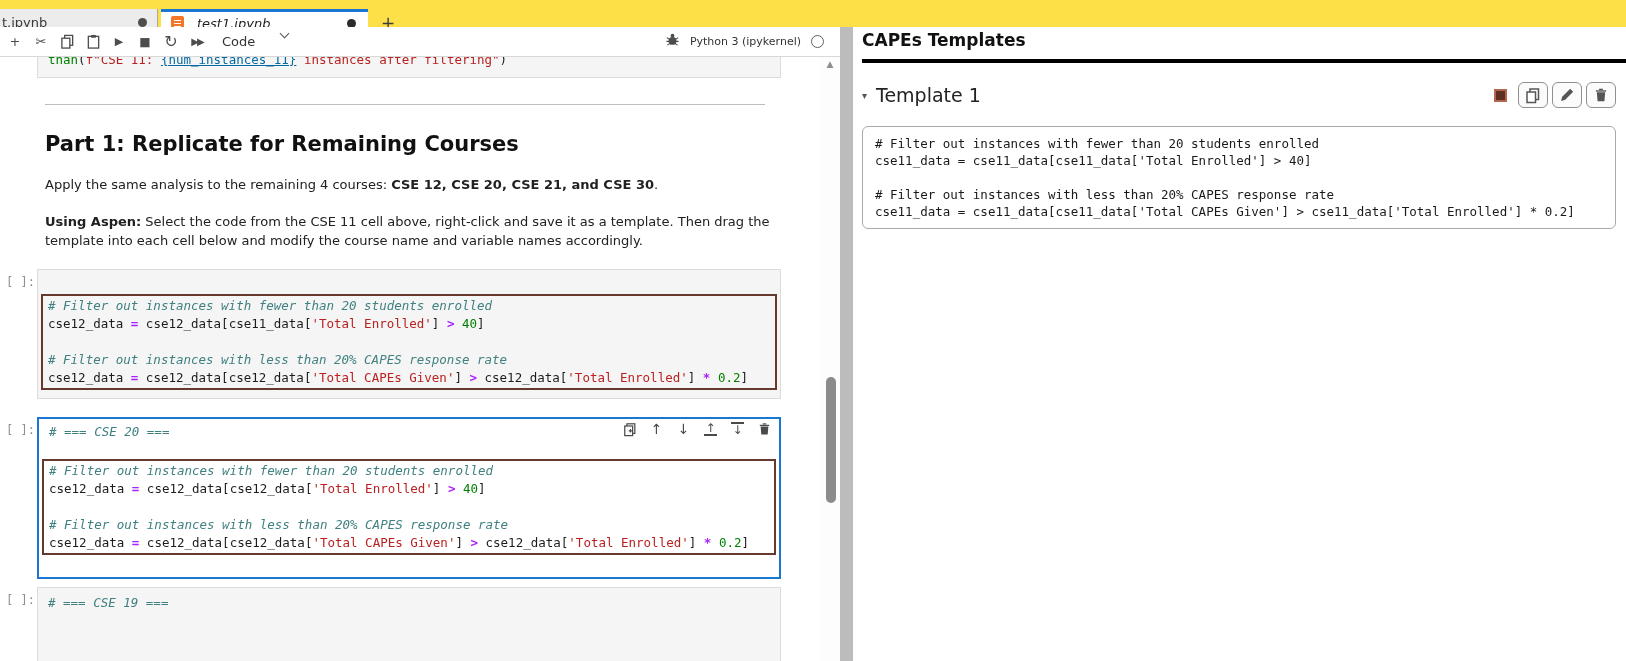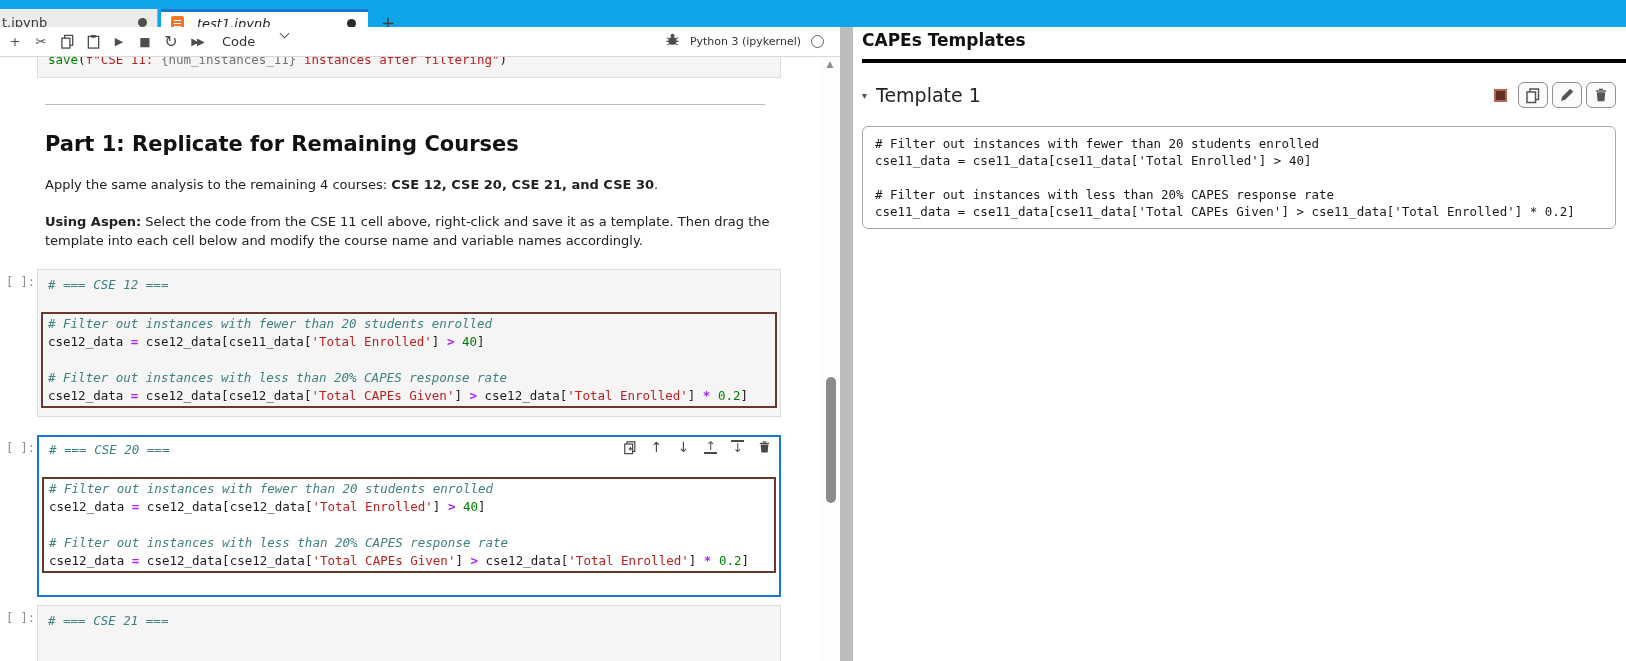--- a/index.html
+++ b/index.html
@@ -1,21 +1,21 @@
 <!DOCTYPE html>
 <html><head>
 <meta charset="utf-8">
 <style>
   * { margin:0; padding:0; box-sizing:border-box; }
   html,body { width:1626px; height:661px; overflow:hidden; }
   body { font-family:"DejaVu Sans", sans-serif; background:#fff; }
   #app { position:relative; width:1626px; height:661px; background:#fff; overflow:hidden; }
 
   
-  .tabband { position:absolute; left:0; top:0; width:1626px; height:35px; background:#0ea5e9; display:flex; align-items:flex-end; }
+  .tabband { position:absolute; left:0; top:0; width:1626px; height:35px; background:#fde047; display:flex; align-items:flex-end; }
   .tab { height:26px; display:flex; align-items:center; font-size:13px; color:#3a3a3a; }
   .tab.inactive { width:158px; background:#ececec; border-right:1px solid #a8a8a8; padding:0 10px 0 2px; justify-content:space-between; }
   .tab.active { width:207px; margin-left:3px; background:#ffffff; border-top:3px solid #1976d2; padding:0 12px 0 10px; color:#1f1f1f; }
   .tab-label { white-space:nowrap; overflow:hidden; }
   .tab.active .tab-label { flex:1; margin-left:13px;font-style:italic; }
   .dirty-dot { width:9px; height:9px; border-radius:50%; background:#4e4e4e; flex:none; }
   .dirty-dot.dark { background:#2b2b2b; }
   .nb-icon { width:13px; height:15px; flex:none; border-radius:2px; background:#f37726; position:relative; }
   .nb-icon::after { content:""; position:absolute; left:3px; right:3px; top:4px; height:7px;
     background:linear-gradient(#fff 0 1.5px, transparent 1.5px 3px, #fff 3px 4.5px, transparent 4.5px 6px, #fff 6px 7px); }
@@ -44,21 +44,21 @@
   .prompt { position:absolute; left:-31px; top:6px; font-family:"DejaVu Sans Mono", monospace; font-size:12px; color:#8f8f8f; white-space:pre; }
   .code-line { font-family:"DejaVu Sans Mono", monospace; font-size:12.5px; line-height:18px; white-space:pre; min-height:18px; color:#1c1c1c; }
   .tpl-block { border:2px solid #66392c; padding:1px 2px 1px 5px; margin-left:-7px; }
   .trail { height:8px; }
 
   .tk-c { color:#408080; font-style:italic; }
   .tk-s { color:#BA2121; }
   .tk-o { color:#AA22FF; font-weight:bold; }
   .tk-n { color:#008000; }
   .tk-b { color:#008000; }
-  .tk-f { color:#737373; }
+  .tk-f { color:#0369a1;text-decoration:underline; }
   .tk-v { color:#1c1c1c; }
 
   .topcell { margin-top:-13px; }
   .mdblock { margin:26px 0 0 45px; width:733px; color:#212121; }
   .md-hr { height:1px; background:#bdbdbd; width:720px; }
   .md-h1 { margin-top:26px; font-size:21px; line-height:26px; font-weight:700; color:#111; }
   .md-p { margin-top:18px; font-size:13px; line-height:19px; }
   .md-p .bold { font-weight:700; }
   .cell1 { margin-top:19px; }
   .cell2 { margin-top:18px; }
@@ -137,35 +137,34 @@
       </span>
       <span class="kernel-name">Python 3 (ipykernel)</span>
       <span class="kernel-circle"></span>
     </span>
   </div>
 
   <div class="nbviewport">
 
     <div class="cellwrap topcell">
       <div class="cell">
-        <div class="code-line"><span class="tk-b">save</span><span class="tk-v">(</span><span class="tk-s">f"CSE 11: </span><span class="tk-f">{num_instances_11}</span><span class="tk-s"> instances after filtering"</span><span class="tk-v">)</span></div>
+        <div class="code-line"><span class="tk-b">than</span><span class="tk-v">(</span><span class="tk-s">f"CSE 11: </span><span class="tk-f">{num_instances_11}</span><span class="tk-s"> instances after filtering"</span><span class="tk-v">)</span></div>
       </div>
     </div>
 
     <div class="mdblock">
       <div class="md-hr"></div>
       <div class="md-h1">Part 1: Replicate for Remaining Courses</div>
       <div class="md-p"><span>Apply the same analysis to the remaining 4 courses: </span><span class="bold">CSE 12, CSE 20, CSE 21, and CSE 30</span><span>.</span></div>
       <div class="md-p"><span class="bold">Using Aspen:</span><span> Select the code from the CSE 11 cell above, right-click and save it as a template. Then drag the template into each cell below and modify the course name and variable names accordingly.</span></div>
     </div>
 
     <div class="cellwrap cell1">
       <span class="prompt">[ ]:</span>
       <div class="cell">
-        <div class="code-line"><span class="tk-c"># === CSE 12 ===</span></div>
         <div class="code-line"></div>
         <div class="tpl-block">
           <div class="code-line"><span class="tk-c"># Filter out instances with fewer than 20 students enrolled</span></div>
           <div class="code-line"><span class="tk-v">cse12_data </span><span class="tk-o">=</span><span class="tk-v"> cse12_data[cse11_data[</span><span class="tk-s">'Total Enrolled'</span><span class="tk-v">] </span><span class="tk-o">&gt;</span><span class="tk-v"> </span><span class="tk-n">40</span><span class="tk-v">]</span></div>
           <div class="code-line"></div>
           <div class="code-line"><span class="tk-c"># Filter out instances with less than 20% CAPES response rate</span></div>
           <div class="code-line"><span class="tk-v">cse12_data </span><span class="tk-o">=</span><span class="tk-v"> cse12_data[cse12_data[</span><span class="tk-s">'Total CAPEs Given'</span><span class="tk-v">] </span><span class="tk-o">&gt;</span><span class="tk-v"> cse12_data[</span><span class="tk-s">'Total Enrolled'</span><span class="tk-v">] </span><span class="tk-o">*</span><span class="tk-v"> </span><span class="tk-n">0.2</span><span class="tk-v">]</span></div>
         </div>
       </div>
     </div>
@@ -206,21 +205,21 @@
           <div class="code-line"><span class="tk-c"># Filter out instances with less than 20% CAPES response rate</span></div>
           <div class="code-line"><span class="tk-v">cse12_data </span><span class="tk-o">=</span><span class="tk-v"> cse12_data[cse12_data[</span><span class="tk-s">'Total CAPEs Given'</span><span class="tk-v">] </span><span class="tk-o">&gt;</span><span class="tk-v"> cse12_data[</span><span class="tk-s">'Total Enrolled'</span><span class="tk-v">] </span><span class="tk-o">*</span><span class="tk-v"> </span><span class="tk-n">0.2</span><span class="tk-v">]</span></div>
         </div>
         <div class="code-line trail"></div>
       </div>
     </div>
 
     <div class="cellwrap cell3">
       <span class="prompt">[ ]:</span>
       <div class="cell" style="height:100%">
-        <div class="code-line"><span class="tk-c"># === CSE 21 ===</span></div>
+        <div class="code-line"><span class="tk-c"># === CSE 19 ===</span></div>
       </div>
     </div>
 
   </div>
 
   <div class="nbscroll">
     <span class="scroll-up">▲</span>
     <span class="scroll-thumb"></span>
   </div>
 

